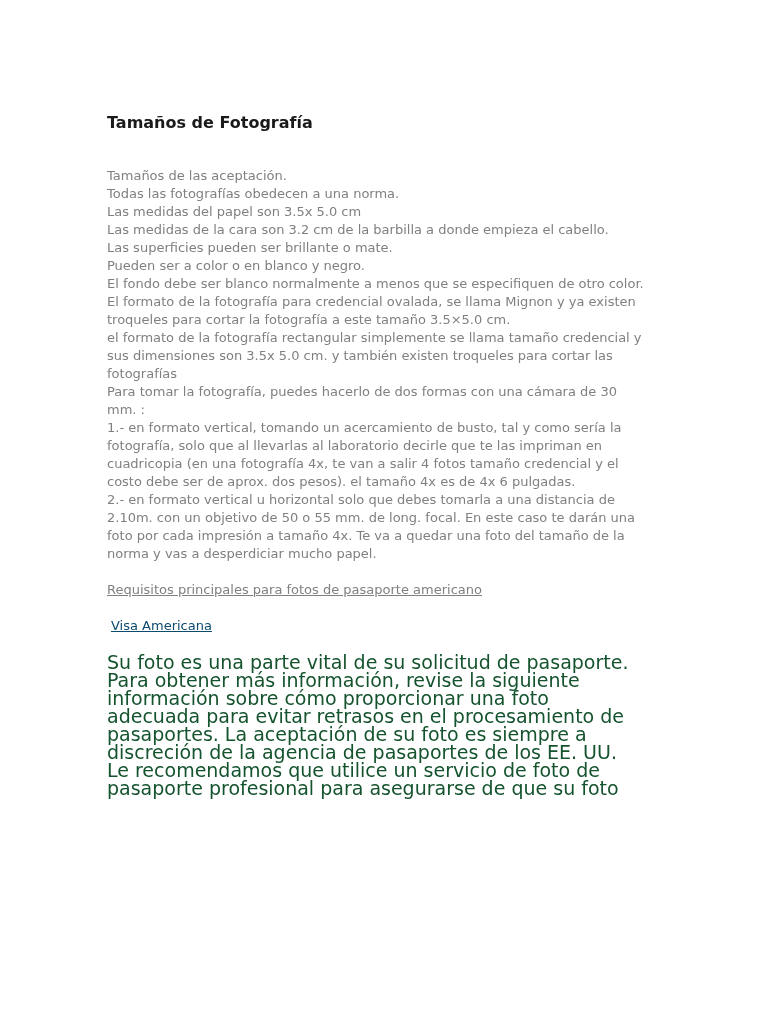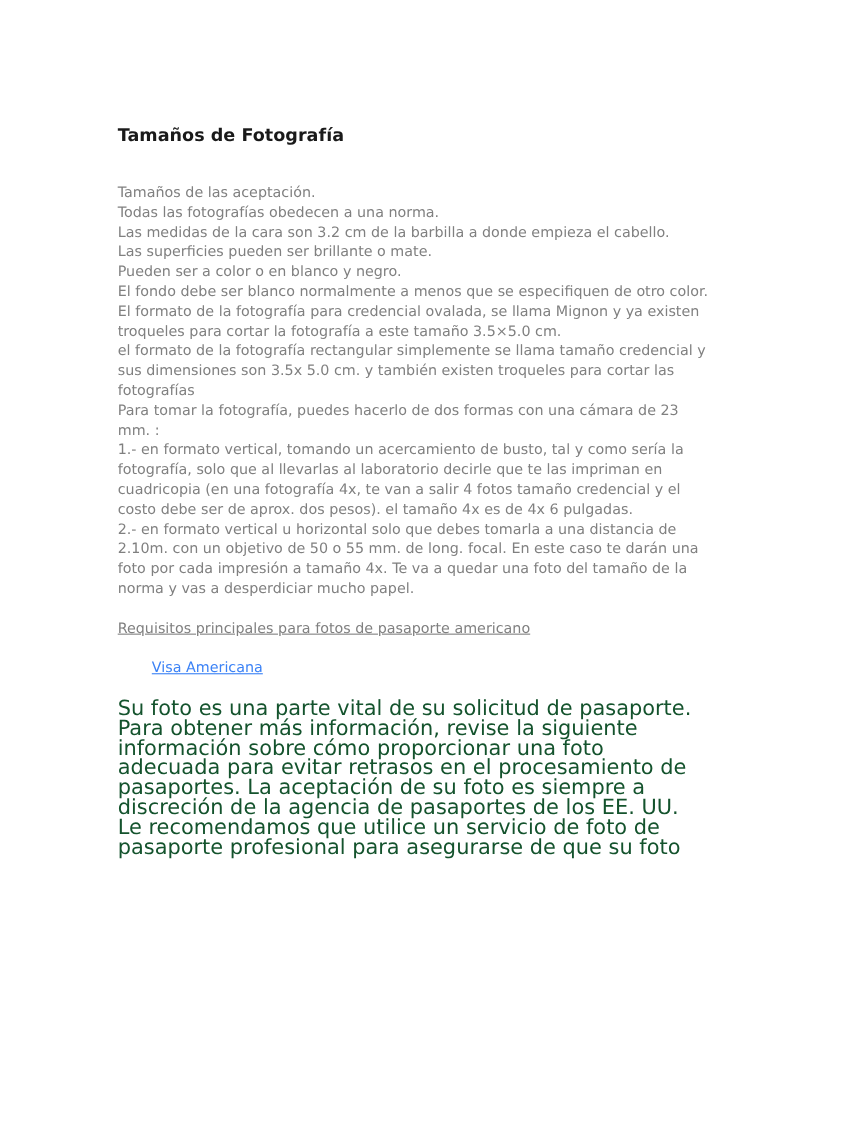--- a/index.html
+++ b/index.html
@@ -37,49 +37,49 @@
     color: #808080;
     text-decoration: underline;
   }
   .link-line {
     margin: 18px 0 0 0;
     font-size: 13px;
     line-height: 18px;
     padding-left: 4px;
   }
   .link-line a {
-    color: #3b82f6;
+    color: #0c4a6e;
     text-decoration: underline;
     cursor: pointer;
-    margin-left: 27px;
   }
   .closing {
     margin: 18px 0 0 0;
     font-size: 19px;
     line-height: 18px;
     color: #14532d;
   }
 </style>
 </head>
 <body>
 
 <div class="doc-page">
 
   <h1 class="doc-title">Tamaños de Fotografía</h1>
 
   <div class="body-block">
     <p>Tamaños de las aceptación.</p>
     <p>Todas las fotografías obedecen a una norma.</p>
+    <p>Las medidas del papel son 3.5x 5.0 cm</p>
     <p>Las medidas de la cara son 3.2 cm de la barbilla a donde empieza el cabello.</p>
     <p>Las superficies pueden ser brillante o mate.</p>
     <p>Pueden ser a color o en blanco y negro.</p>
     <p>El fondo debe ser blanco normalmente a menos que se especifiquen de otro color.</p>
     <p>El formato de la fotografía para credencial ovalada, se llama Mignon y ya existen troqueles para cortar la fotografía a este tamaño 3.5×5.0 cm.</p>
     <p>el formato de la fotografía rectangular simplemente se llama tamaño credencial y sus dimensiones son 3.5x 5.0 cm. y también existen troqueles para cortar las fotografías</p>
-    <p>Para tomar la fotografía, puedes hacerlo de dos formas con una cámara de 23 mm. :</p>
+    <p>Para tomar la fotografía, puedes hacerlo de dos formas con una cámara de 30 mm. :</p>
     <p>1.- en formato vertical, tomando un acercamiento de busto, tal y como sería la fotografía, solo que al llevarlas al laboratorio decirle que te las impriman en cuadricopia (en una fotografía 4x, te van a salir 4 fotos tamaño credencial y el costo debe ser de aprox. dos pesos). el tamaño 4x es de 4x 6 pulgadas.</p>
     <p>2.- en formato vertical u horizontal solo que debes tomarla a una distancia de 2.10m. con un objetivo de 50 o 55 mm. de long. focal. En este caso te darán una foto por cada impresión a tamaño 4x. Te va a quedar una foto del tamaño de la norma y vas a desperdiciar mucho papel.</p>
   </div>
 
   <p class="section-heading">Requisitos principales para fotos de pasaporte americano</p>
 
   <p class="link-line">
     <a href="#">Visa Americana</a>
   </p>
 

